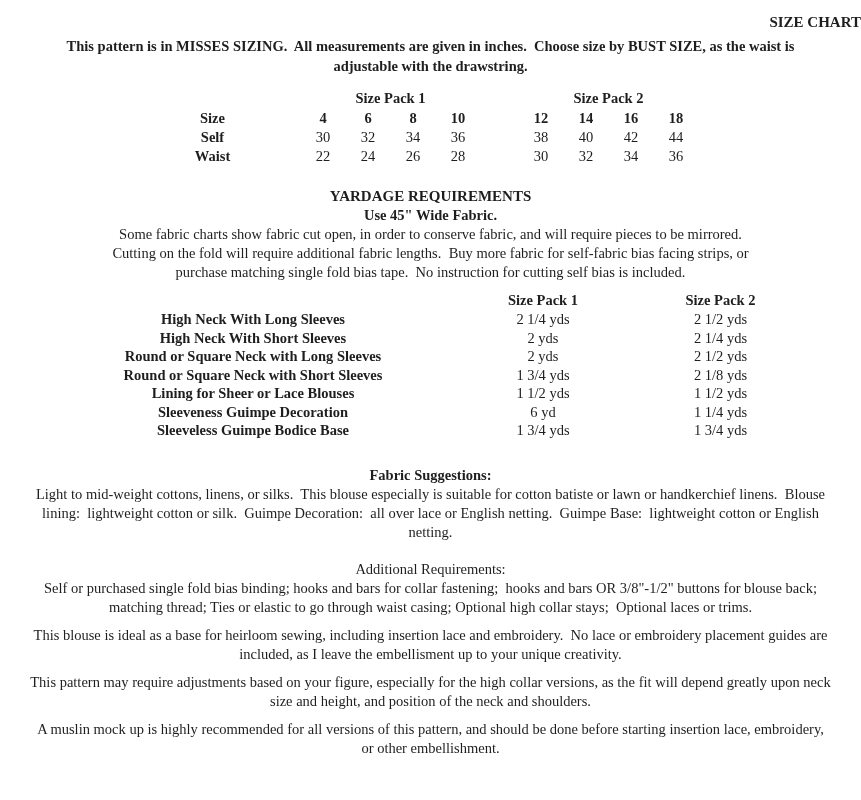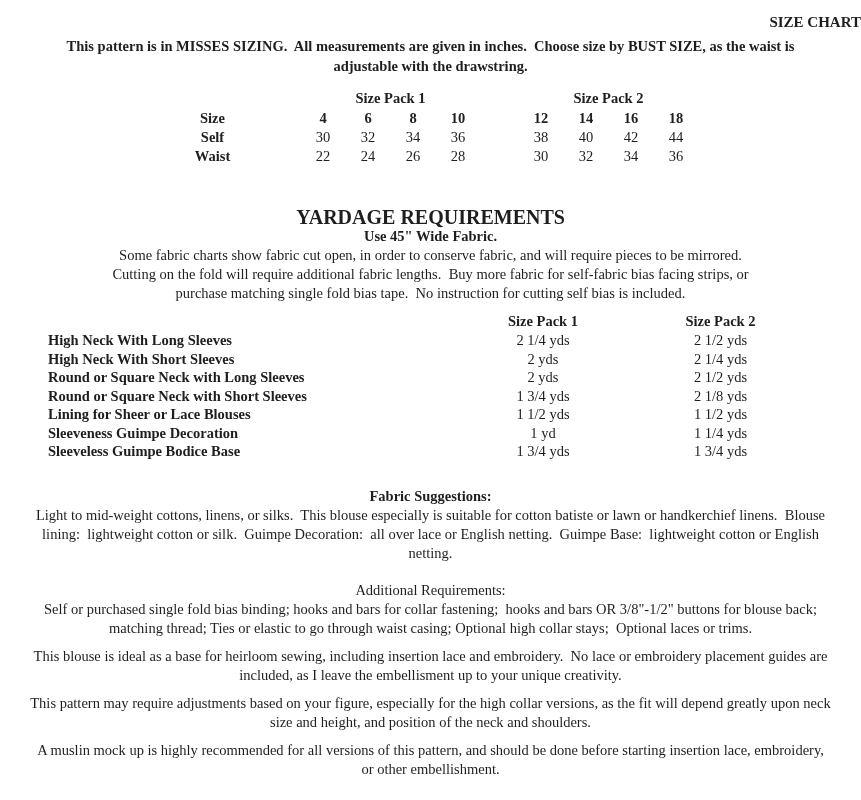--- a/index.html
+++ b/index.html
@@ -49,43 +49,43 @@
   .size-table .lbl {
     width: 100px;
     padding-right: 38px;
     font-weight: bold;
   }
   .size-table .num { width: 45px; }
   .size-table .gap { width: 38px; }
 
   
   .yardage-title {
-    margin-top: 42px;
-    font-size: 20px;
+    margin-top: 21px;
+    font-size: 15px;
     font-weight: bold;
     text-align: center;
     line-height: 19px;
   }
   .yardage-subtitle {
     font-size: 14.5px;
     font-weight: bold;
     text-align: center;
     line-height: 19px;
   }
   .yardage-note { margin-top: 0; }
 
   .yardage-table {
     margin: 9px auto 0 auto;
     font-size: 14.5px;
   }
   .yardage-table td { line-height: 18.5px; text-align: center; }
   .yardage-table .hdr-row td { font-weight: bold; line-height: 19px; }
   .yardage-table .lbl {
     width: 410px;
-    text-align: left;
+    text-align: center;
     font-weight: bold;
     padding-right: 0;
   }
   .yardage-table .v1 { width: 170px; }
   .yardage-table .v2 { width: 185px; }
 
   .fabric-title {
     margin-top: 26px;
     font-size: 14.5px;
     font-weight: bold;
@@ -191,21 +191,21 @@
       <td class="v1">1 3/4 yds</td>
       <td class="v2">2 1/8 yds</td>
     </tr>
     <tr>
       <td class="lbl">Lining for Sheer or Lace Blouses</td>
       <td class="v1">1 1/2 yds</td>
       <td class="v2">1 1/2 yds</td>
     </tr>
     <tr>
       <td class="lbl">Sleeveness Guimpe Decoration</td>
-      <td class="v1">1 yd</td>
+      <td class="v1">6 yd</td>
       <td class="v2">1 1/4 yds</td>
     </tr>
     <tr>
       <td class="lbl">Sleeveless Guimpe Bodice Base</td>
       <td class="v1">1 3/4 yds</td>
       <td class="v2">1 3/4 yds</td>
     </tr>
   </tbody>
     </table>
 

